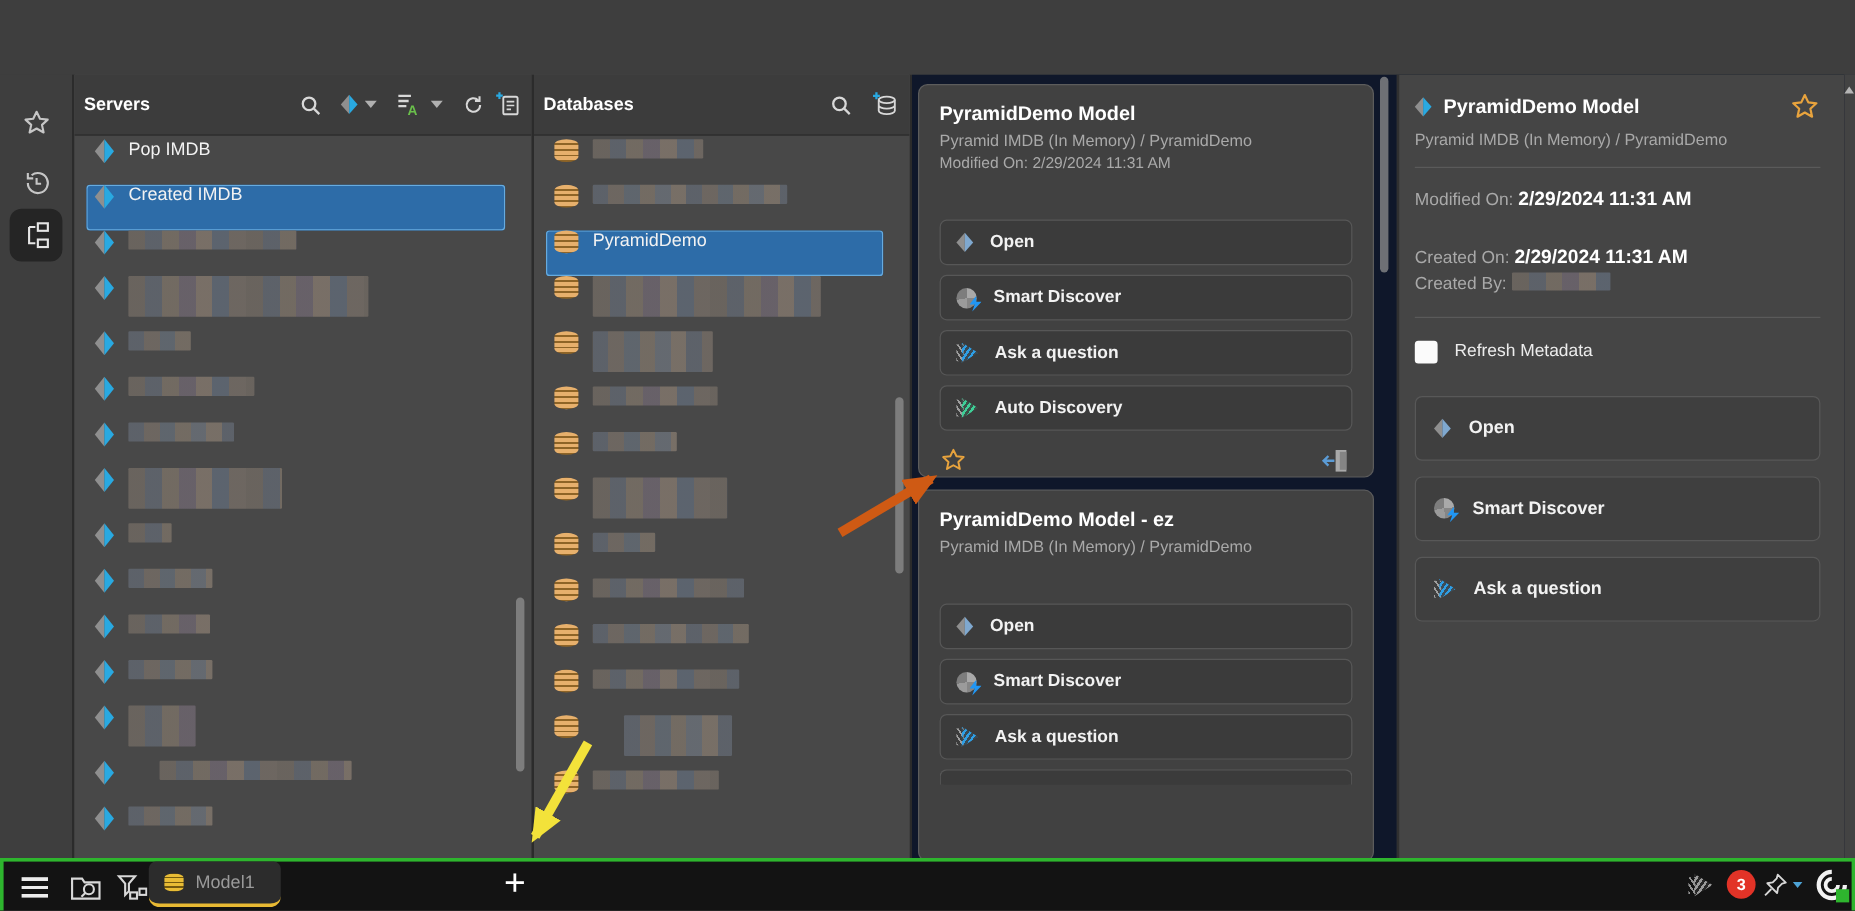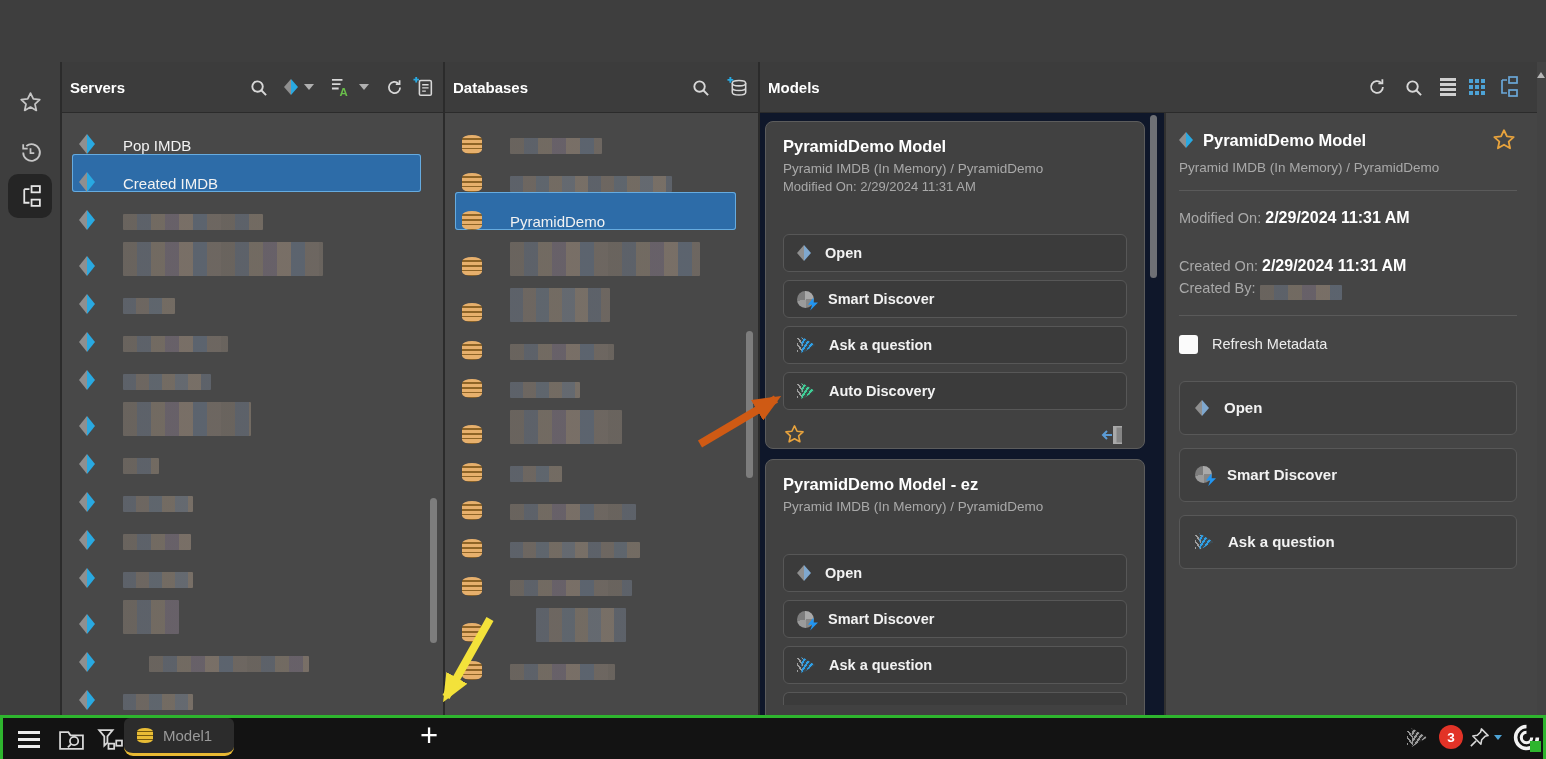--- a/index.html
+++ b/index.html
@@ -35,22 +35,22 @@
 
   .phead{height:50px;background:#3c3c3c;border-bottom:1px solid #2b2b2b;display:flex;align-items:center;
     padding:0 8px;font-size:15px;font-weight:700;color:#fff;gap:9px}
   .phead .sp{flex:1}
   .hicon{color:#d8d8d8;display:flex;align-items:center;cursor:pointer;flex:none}
   .caret{width:0;height:0;border-left:5px solid transparent;border-right:5px solid transparent;
     border-top:6px solid #b0b0b0;flex:none;cursor:pointer}
   .caret.blue{border-top-color:#4da3d6;border-left-width:4px;border-right-width:4px;border-top-width:5px}
 
   .plist{position:absolute;top:50px;bottom:0;left:0;right:0;padding-top:4px;overflow:hidden}
-  .item{display:flex;align-items:flex-end;height:38px;margin:0 22px 0 10px;padding:0 7px;border-radius:3px;
-    gap:28px;cursor:pointer}
+  .item{display:flex;align-items:flex-start;height:38px;margin:0 22px 0 10px;padding:0 7px;border-radius:3px;
+    gap:12px;cursor:pointer}
   .item.two{height:46px}
   .item.sel{background:#2d6ca8;box-shadow:inset 0 0 0 1px #66abdf}
   .item .label{color:#f2f2f2;font-size:15px;white-space:nowrap}
 
   
   .dmd{display:inline-flex;align-items:center;flex:none}
   .dmd i{display:block;width:0;height:0;border-top:10px solid transparent;border-bottom:10px solid transparent}
   .dmd .dl{border-right:8px solid #8f8f8f}
   .dmd .dr{border-left:8px solid #29a9e1}
   .dmd.steel .dr{border-left-color:#7fa8cf}
@@ -459,45 +459,20 @@
             <span class="mosaic two cool" style="width:90px;margin-left:26px"></span>
           </div>
         <div class="item">
             <span class="dbicon"></span>
             <span class="mosaic" style="width:105px"></span>
           </div>
       </div>
     </div>
 
     <div class="models-panel">
-      <div class="phead" style="font-weight:400">
-        <span style="font-weight:700">Models</span>
-        <span class="sp"></span>
-        <span class="hicon">
-            <svg width="20" height="20">
-              <use href="#sym-refresh"></use>
-            </svg>
-          </span>
-        <span class="hicon" style="margin-left:8px">
-            <svg width="19" height="19">
-              <use href="#sym-search"></use>
-            </svg>
-          </span>
-        <span class="hicon" style="margin-left:8px">
-            <span class="listicon"></span>
-          </span>
-        <span class="hicon" style="margin-left:4px">
-            <span class="gridicon"></span>
-          </span>
-        <span class="hicon" style="margin-left:2px;margin-right:18px;color:#6aa7d8">
-            <svg width="24" height="24">
-              <use href="#sym-tree"></use>
-            </svg>
-          </span>
-      </div>
 
       <div class="models-body">
         <div class="cards-col">
 
           <div class="card" style="height:328px">
             <h3>PyramidDemo Model</h3>
             <div class="sub">Pyramid IMDB (In Memory) / PyramidDemo</div>
             <div class="mod">Modified On: 2/29/2024 11:31 AM</div>
             <div class="btns">
               <div class="cbtn">
@@ -579,21 +554,21 @@
             <span class="dstar">
                 <svg width="26" height="26">
                   <use href="#sym-star"></use>
                 </svg>
               </span>
           </div>
           <div class="dsub">Pyramid IMDB (In Memory) / PyramidDemo</div>
           <hr class="dhr">
           <div class="meta"><span>Modified On: </span><b>2/29/2024 11:31 AM</b></div>
           <div class="meta" style="margin-top:24px"><span>Created On: </span><b>2/29/2024 11:31 AM</b></div>
-          <div class="meta" style="display:flex;align-items:flex-end;gap:4px">
+          <div class="meta" style="display:flex;align-items:flex-start;gap:4px">
             <span>Created By:</span>
             <span class="mosaic" style="width:82px;height:15px"></span>
           </div>
           <hr class="dhr">
           <div class="cbrow">
             <span class="checkbox"></span>
             <span class="cblabel">Refresh Metadata</span>
           </div>
           <div class="dbtns">
             <div class="dbtn">

